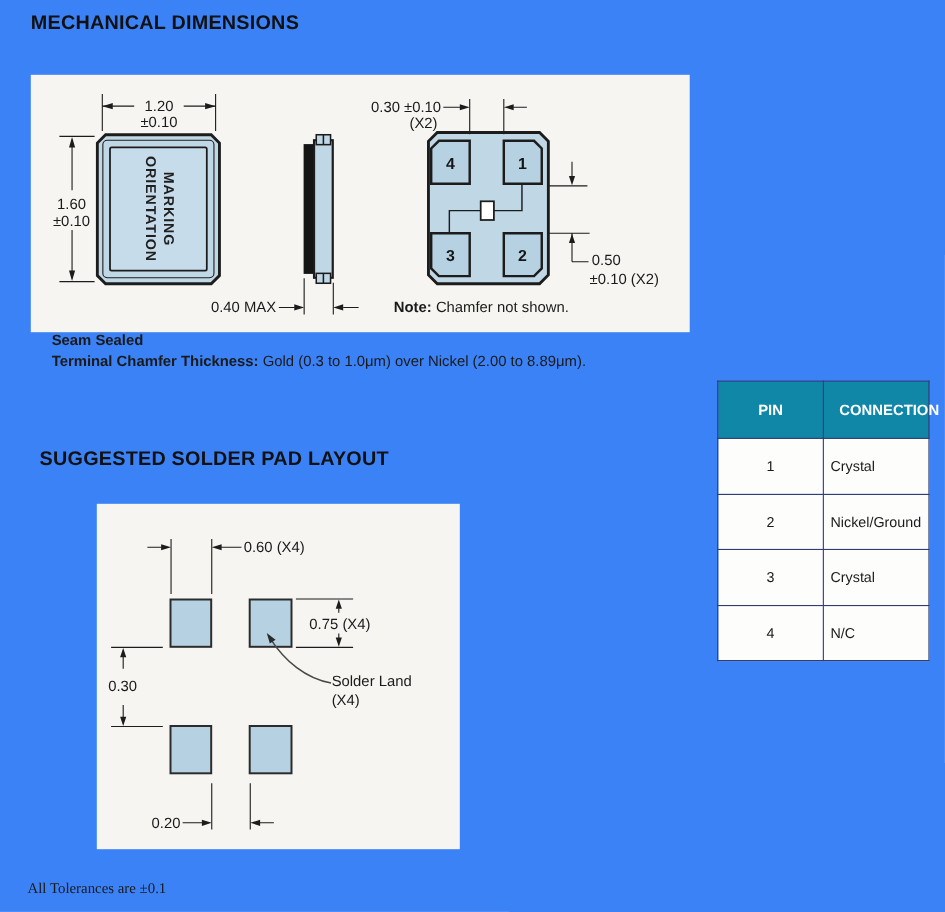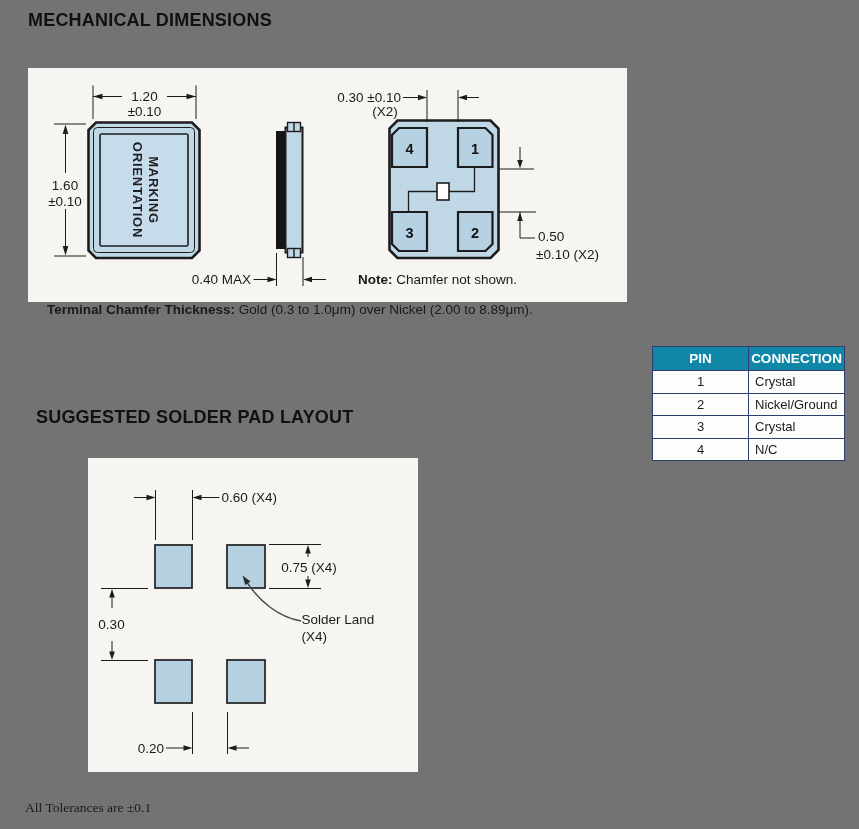--- a/index.html
+++ b/index.html
@@ -1,33 +1,33 @@
 <!DOCTYPE html>
 <html><head>
 <meta charset="utf-8">
 <style>
   html,body{margin:0;padding:0;background:#fff;}
-  #page{position:relative;width:859px;height:829px;background:#737373;overflow:hidden;
+  #page{position:relative;width:859px;height:829px;background:#3b82f6;overflow:hidden;
         font-family:"Liberation Sans", sans-serif;color:#1a1a1a;}
   .abs{position:absolute;}
   .sec-title{font-size:18px;font-weight:bold;letter-spacing:.2px;color:#111;margin:0;white-space:nowrap;}
   .body-text{font-size:13.5px;line-height:19px;white-space:nowrap;}
   .b{font-weight:bold;}
   svg{position:absolute;left:0;overflow:visible;}
   svg text{font-family:"Liberation Sans", sans-serif;}
   .d{font-size:13.5px;fill:#1a1a1a;}
   .db{font-size:13.5px;font-weight:bold;fill:#1a1a1a;}
   .pin-num{font-size:14.5px;font-weight:bold;fill:#141414;}
   .marking{font-size:13px;font-weight:bold;letter-spacing:.8px;fill:#1f1f1f;}
   .ln{stroke:#1c1c1c;stroke-width:1;fill:none;}
   .ah{fill:#1c1c1c;stroke:none;}
   
   #pin-table{position:absolute;left:652px;top:346px;width:193px;border-collapse:collapse;
              font-size:13px;table-layout:fixed;}
-  #pin-table th,#pin-table td{border:1.5px solid #303d73;padding:0;}
+  #pin-table th,#pin-table td{border:1.5px solid #303d73;padding:14px;}
   #pin-table th{height:23px;background:#1187a8;color:#fff;font-size:13.5px;font-weight:bold;text-align:center;}
   #pin-table td{height:21.5px;color:#1b1b1b;background:#fdfdfc;}
   #pin-table td.pin-cell{text-align:center;width:45px;}
   #pin-table td.conn-cell{text-align:left;padding-left:6px;margin-left:40px;}
 </style>
 </head>
 <body>
 
 <div id="page">
 
@@ -109,20 +109,21 @@
         <polygon class="ah" points="520,212.5 517.2,221 522.8,221"></polygon>
         <text class="d" x="538" y="240.5">0.50</text>
         <text class="d" x="536" y="258.5">±0.10 (X2)</text>
       </g>
 
       <text x="358" y="283.5"><tspan class="db">Note:</tspan><tspan class="d" xml:space="preserve"> Chamfer not shown.</tspan></text>
     </g>
   </svg>
 
   <div class="abs body-text" style="left:47px;top:300px;">
+    <div><span class="b">Seam Sealed</span></div>
     <div><span class="b">Terminal Chamfer Thickness:</span><span style="white-space:pre;"> Gold (0.3 to 1.0μm) over Nickel (2.00 to 8.89μm).</span></div>
   </div>
 
   <table id="pin-table">
     <thead>
       <tr>
         <th>PIN</th>
         <th>CONNECTION</th>
       </tr>
     </thead>

